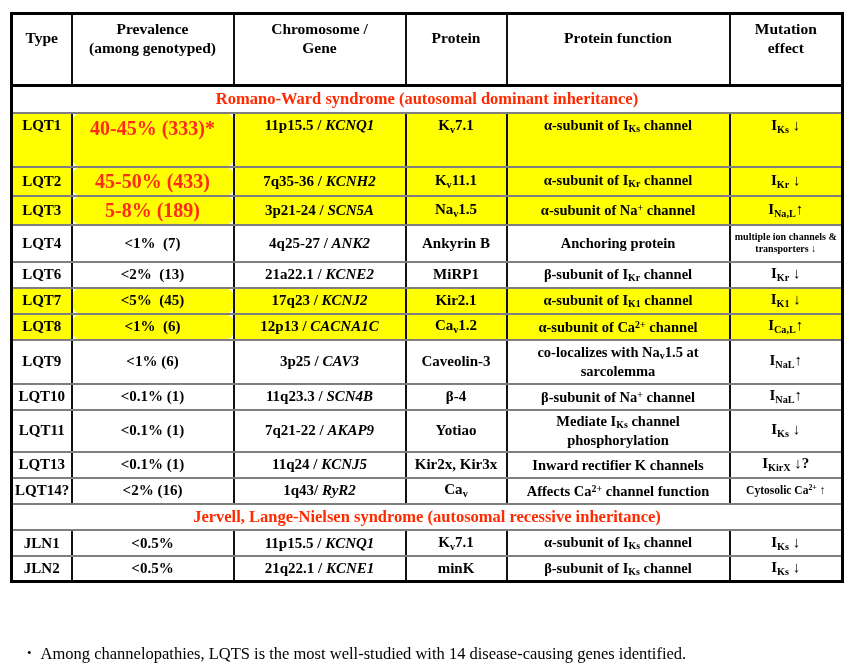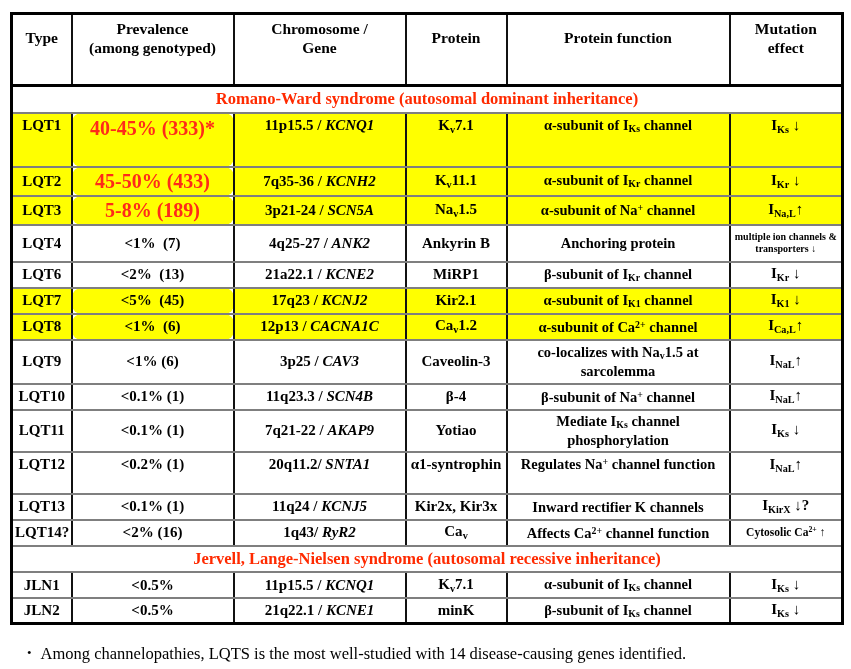--- a/index.html
+++ b/index.html
@@ -126,28 +126,20 @@
           <td class="c-effect">I<sub>NaL</sub>↑</td>
         </tr>
         <tr style="height: 42px;">
           <td class="c-type">LQT11</td>
           <td class="c-prev">&lt;0.1% (1)</td>
           <td class="c-gene">7q21-22 / <i>AKAP9</i></td>
           <td class="c-protein">Yotiao</td>
           <td class="c-func">Mediate I<sub>Ks</sub> channel phosphorylation</td>
           <td class="c-effect">I<sub>Ks</sub> ↓</td>
         </tr>
-        <tr class="vatop" style="height: 42px;">
-          <td class="c-type">LQT12</td>
-          <td class="c-prev">&lt;0.2% (1)</td>
-          <td class="c-gene">20q11.2/ <i>SNTA1</i></td>
-          <td class="c-protein">α1-syntrophin</td>
-          <td class="c-func">Regulates Na<sup>+</sup> channel function</td>
-          <td class="c-effect">I<sub>NaL</sub>↑</td>
-        </tr>
         <tr style="height: 26px;">
           <td class="c-type">LQT13</td>
           <td class="c-prev">&lt;0.1% (1)</td>
           <td class="c-gene">11q24 / <i>KCNJ5</i></td>
           <td class="c-protein">Kir2x, Kir3x</td>
           <td class="c-func">Inward rectifier K channels</td>
           <td class="c-effect">I<sub>KirX</sub> ↓?</td>
         </tr>
         <tr style="height: 26px;">
           <td class="c-type">LQT14?</td>

